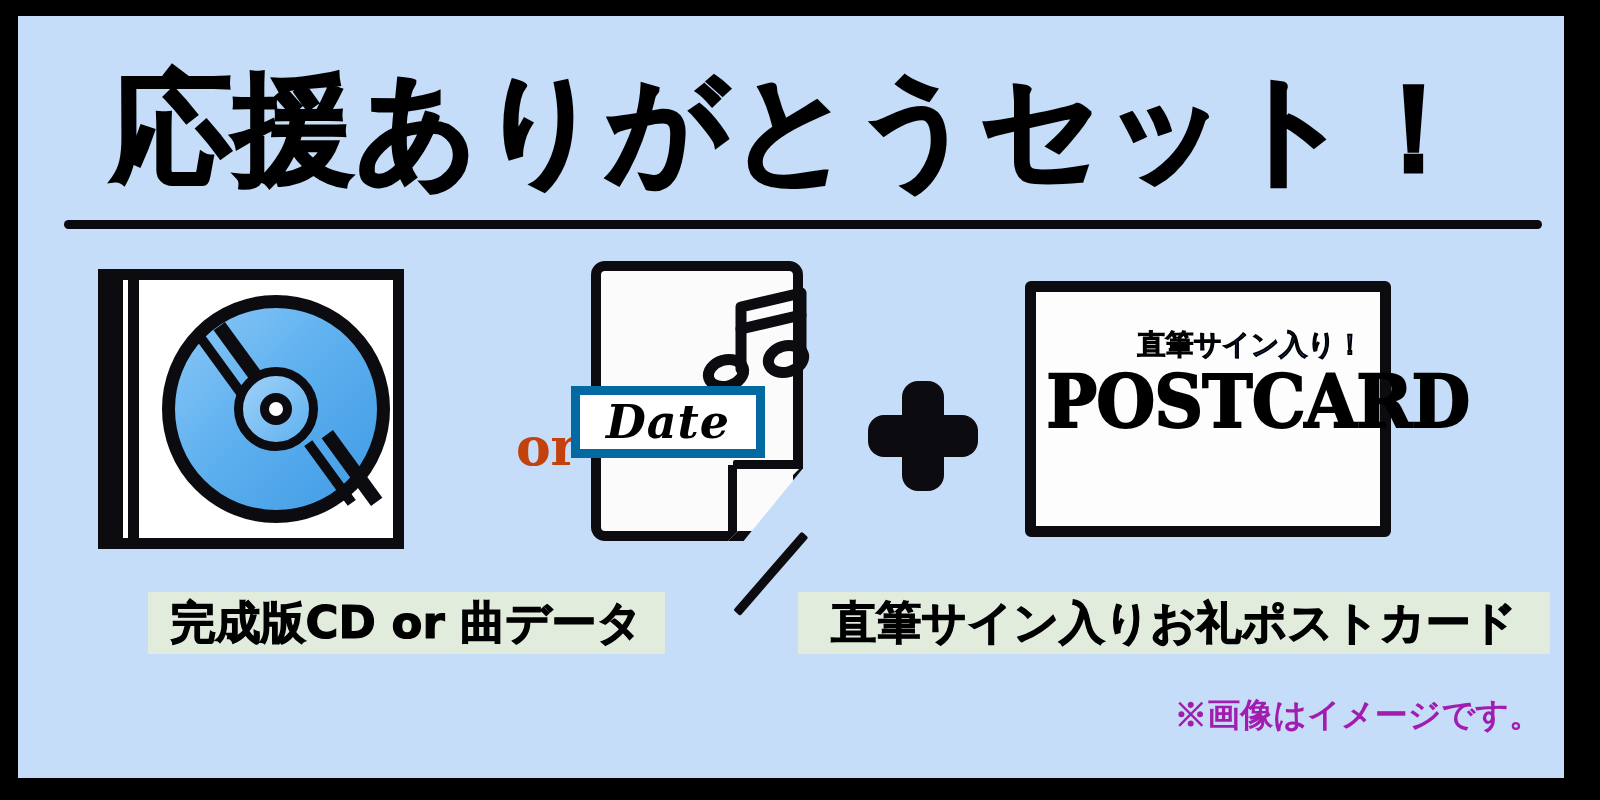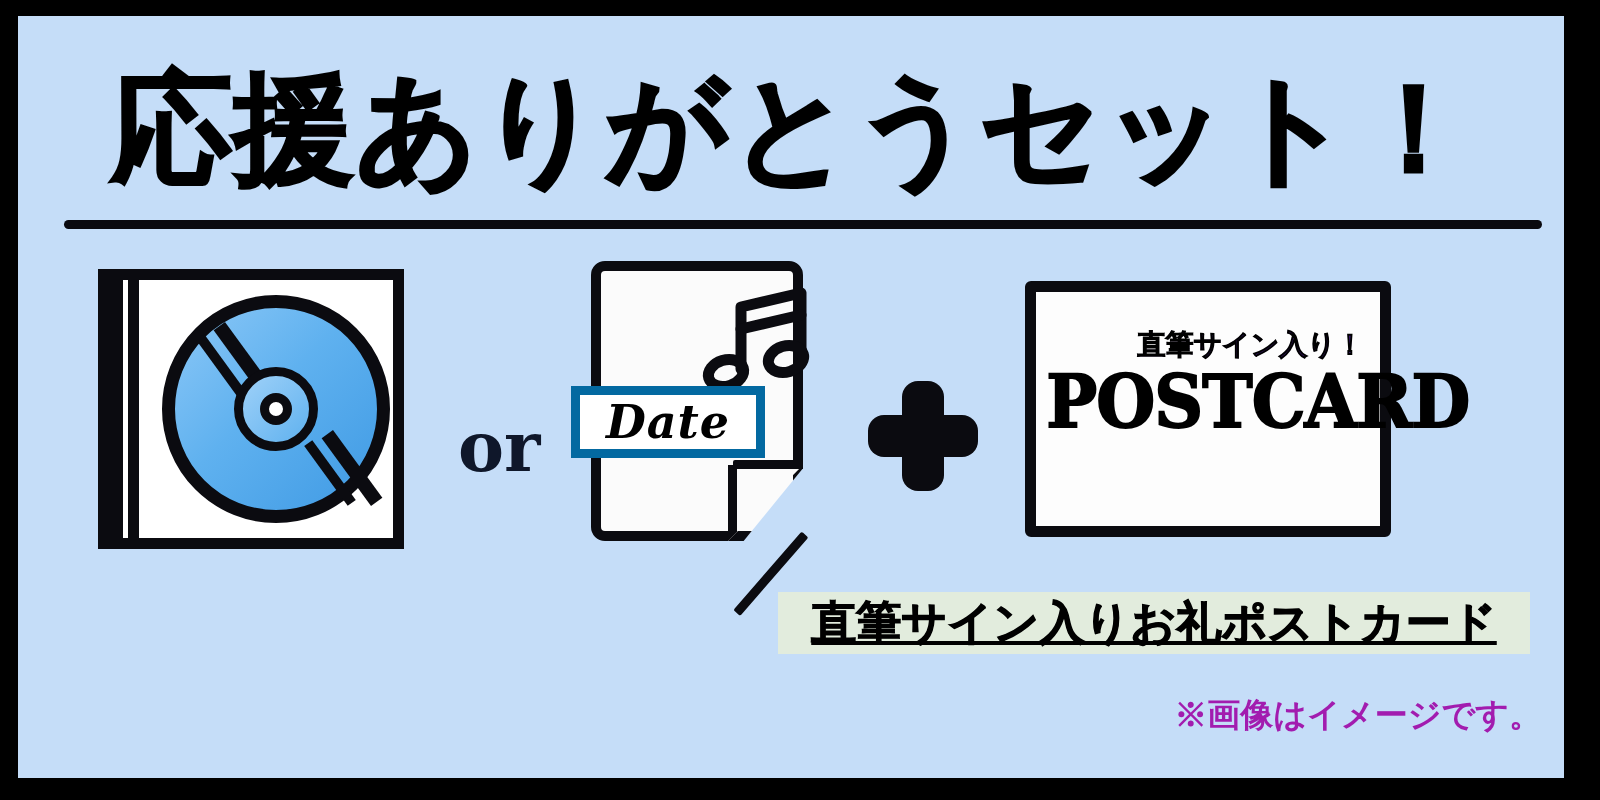--- a/index.html
+++ b/index.html
@@ -144,26 +144,26 @@
   .s2 { left: 62px;  top: 10px;  width: 14px; height: 84px;  transform: rotate(-36deg); }
   .s3 { left: 150px; top: 128px; width: 10px; height: 74px;  transform: rotate(-36deg); }
   .s4 { left: 170px; top: 118px; width: 14px; height: 84px;  transform: rotate(-36deg); }
 
   
   .or-text {
     position: absolute;
     left: 440px;
     top: 148px;
     width: 120px;
-    text-align: left;
+    text-align: right;
     font-family: "DejaVu Serif", "Liberation Serif", serif;
     font-weight: 700;
-    font-size: 69px;
+    font-size: 52px;
     line-height: 76px;
-    color: #0f172a;
+    color: #c2410c;
   }
 
   
   .doc {
     position: absolute;
     left: 573px;
     top: 0px;
     width: 212px;
     height: 280px;
   }
@@ -272,21 +272,21 @@
   .pc-sub {
     position: absolute;
     left: 0;
     right: 16px;
     top: 38px;
     text-align: right;
     font-family: Liberation Serif, serif;
     font-weight: 700;
     font-size: 28px;
     line-height: 30px;
-    color: #4c1d95;
+    color: #3b82f6;
     letter-spacing: 0px;
     -webkit-text-stroke: 1px #000;
   }
   .pc-main {
     position: absolute;
     left: 0;
     right: 0;
     top: 72px;
     text-align: center;
     font-family: "DejaVu Serif", "Liberation Serif", serif;
@@ -314,25 +314,24 @@
     white-space: nowrap;
     -webkit-text-stroke: 1.2px #000;
   }
   #caption-cd {
     left: 130px;
     top: 576px;
     width: 517px;
     height: 62px;
   }
   #caption-postcard {
-    left: 760px;
+    left: 780px;
     top: 576px;
     width: 752px;
     height: 62px;
-    text-decoration: underline;
   }
 
   
   .footnote {
     position: absolute;
     right: 22px;
     top: 680px;
     font-family: "DejaVu Serif", "Liberation Serif", serif;
     font-weight: 700;
     font-size: 33px;
@@ -395,19 +394,20 @@
         <span class="h"></span>
         <span class="v"></span>
       </div>
 
       <div class="postcard">
         <div class="pc-sub">直筆サイン入り！</div>
         <div class="pc-main">POSTCARD</div>
       </div>
     </div>
 
+    <div class="caption" id="caption-cd">完成版CD or 曲データ</div>
 
     <div class="caption" id="caption-postcard">直筆サイン入りお礼ポストカード</div>
 
     <div class="footnote">※画像はイメージです。</div>
 
   </div>
 </div>
 
 </body></html>

